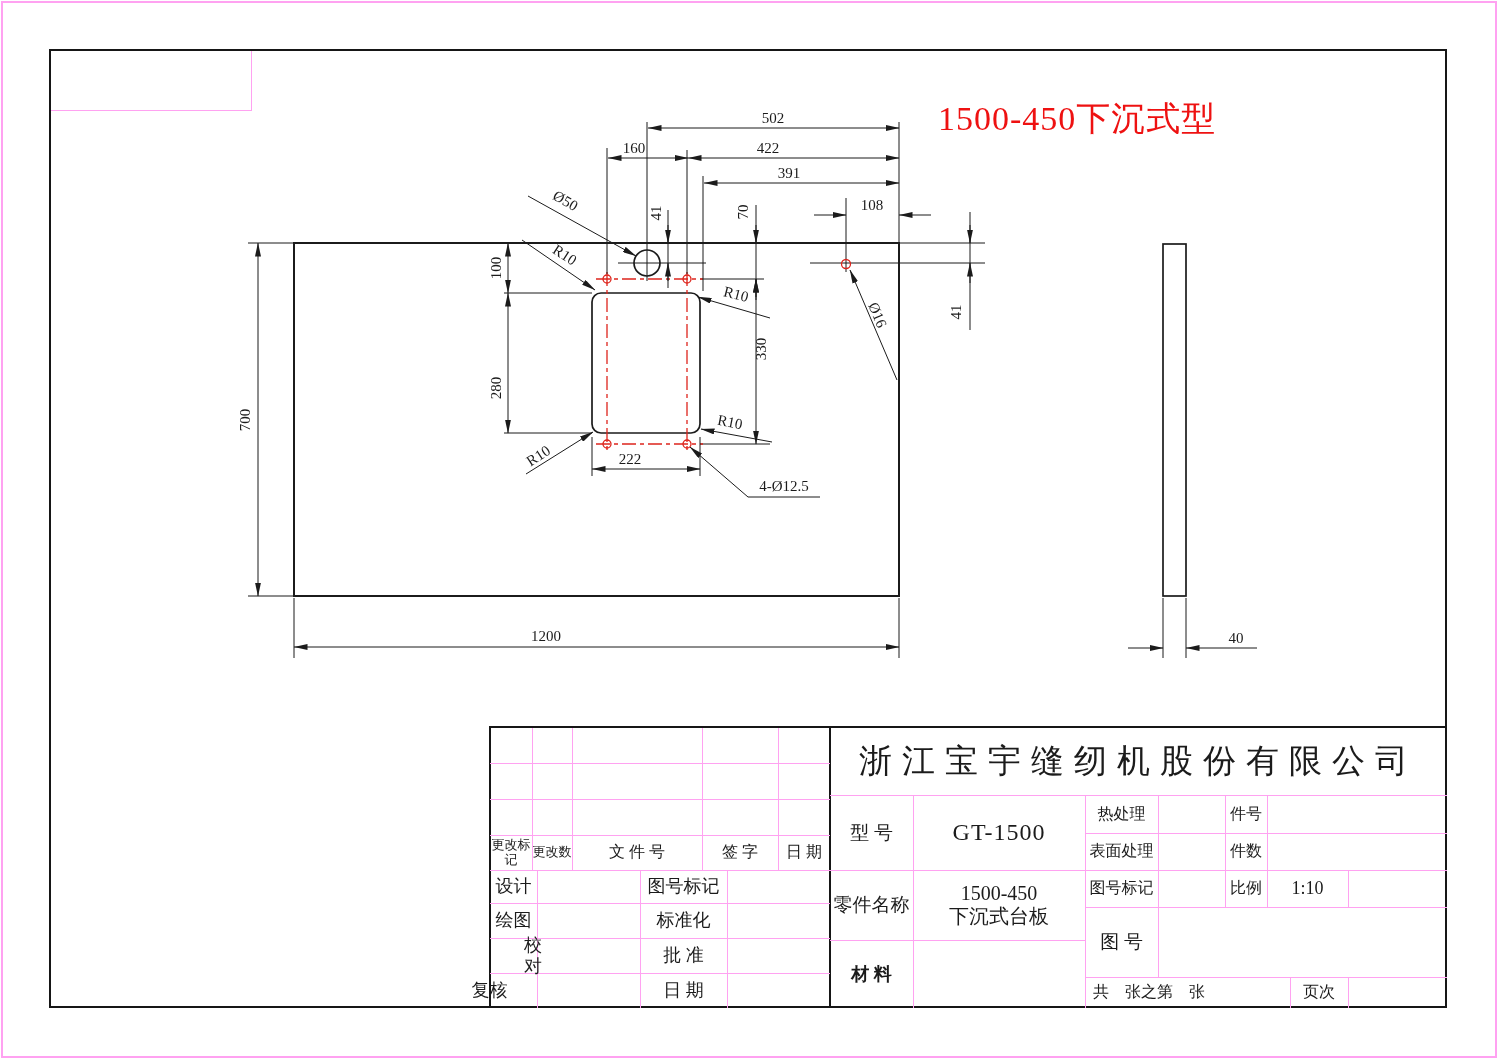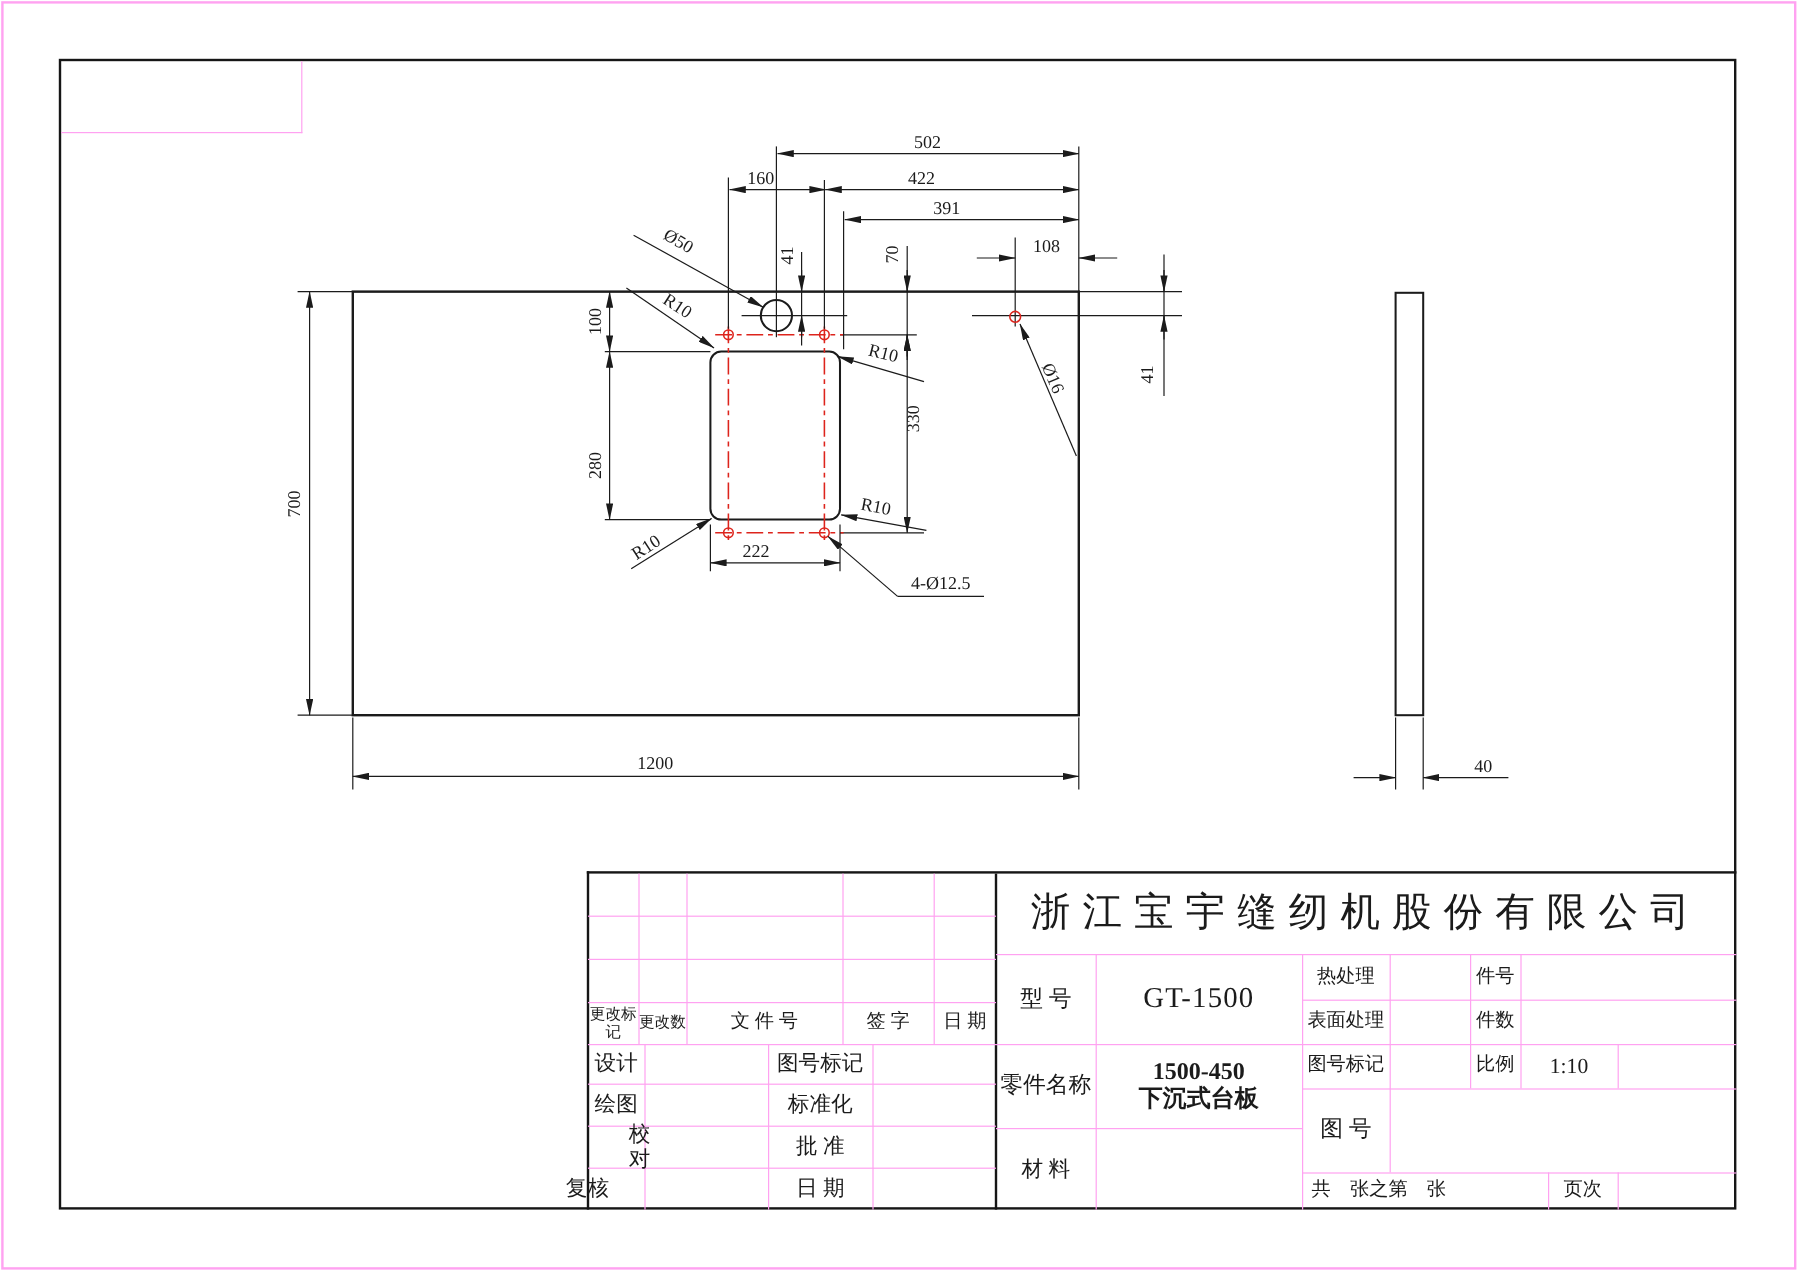--- a/index.html
+++ b/index.html
@@ -15,33 +15,34 @@
   .pl{background:#ffa2f1;}
   .bl{background:#161616;}
   
   .cell{display:flex;align-items:center;justify-content:center;color:#1b1b1b;text-align:center;line-height:1.15;}
   .two-line{font-size:13px;}
   .sm{font-size:16px;}
   .md{font-size:18px;}
   .lg{font-size:19px;}
   .model{font-size:24px;letter-spacing:1px;}
   .company{font-size:33px;letter-spacing:10px;white-space:nowrap;}
-  .pname{flex-direction:column;font-size:20px;font-weight:bold;}
+  .pname{flex-direction:column;font-size:20px;}
   .left-pad{justify-content:flex-start;padding-left:8px;}
   svg{position:absolute;left:0;top:0;}
   .dt{font-family:"Liberation Serif","DejaVu Serif",serif;font-size:15px;fill:#1b1b1b;}
 </style>
 </head>
 <body>
 
 <div id="page">
 
   <div class="abs page-border"></div>
   <div class="abs frame"></div>
   <div class="abs corner-box"></div>
+  <div class="abs red-note">1500-450下沉式型</div>
 
   <svg width="1500" height="1061" viewBox="0 0 1500 1061">
     <defs>
       <marker id="arr" viewBox="0 0 14 6" refX="13.5" refY="3" markerWidth="14" markerHeight="6" orient="auto-start-reverse" markerUnits="userSpaceOnUse">
         <path d="M0,0 L14,3 L0,6 Z" fill="#1b1b1b"></path>
       </marker>
     </defs>
 
     <g stroke="#1b1b1b" stroke-width="1" fill="none">
 
@@ -225,19 +226,19 @@
     <div class="abs cell lg" style="left:830px;top:870px;width:83px;height:70px;">零件名称</div>
     <div class="abs cell pname" style="left:913px;top:870px;width:172px;height:70px;">
       <span>1500-450</span>
       <span>下沉式台板</span>
     </div>
     <div class="abs cell sm" style="left:1085px;top:870px;width:73px;height:37px;">图号标记</div>
     <div class="abs cell sm" style="left:1225px;top:870px;width:42px;height:37px;">比例</div>
     <div class="abs cell md" style="left:1267px;top:870px;width:81px;height:37px;">1:10</div>
 
     <div class="abs cell lg" style="left:1085px;top:907px;width:73px;height:70px;">图 号</div>
-    <div class="abs cell md" style="left:830px;top:940px;width:83px;height:68px;">材 料</div>
+    <div class="abs cell md" style="left:830px;top:940px;width:83px;height:68px;font-weight:bold;">材 料</div>
 
     <div class="abs cell sm left-pad" style="left:1085px;top:977px;width:205px;height:31px;">共　张之第　张</div>
     <div class="abs cell sm" style="left:1290px;top:977px;width:58px;height:31px;">页次</div>
   </div>
 
 </div>
 
 </body></html>

